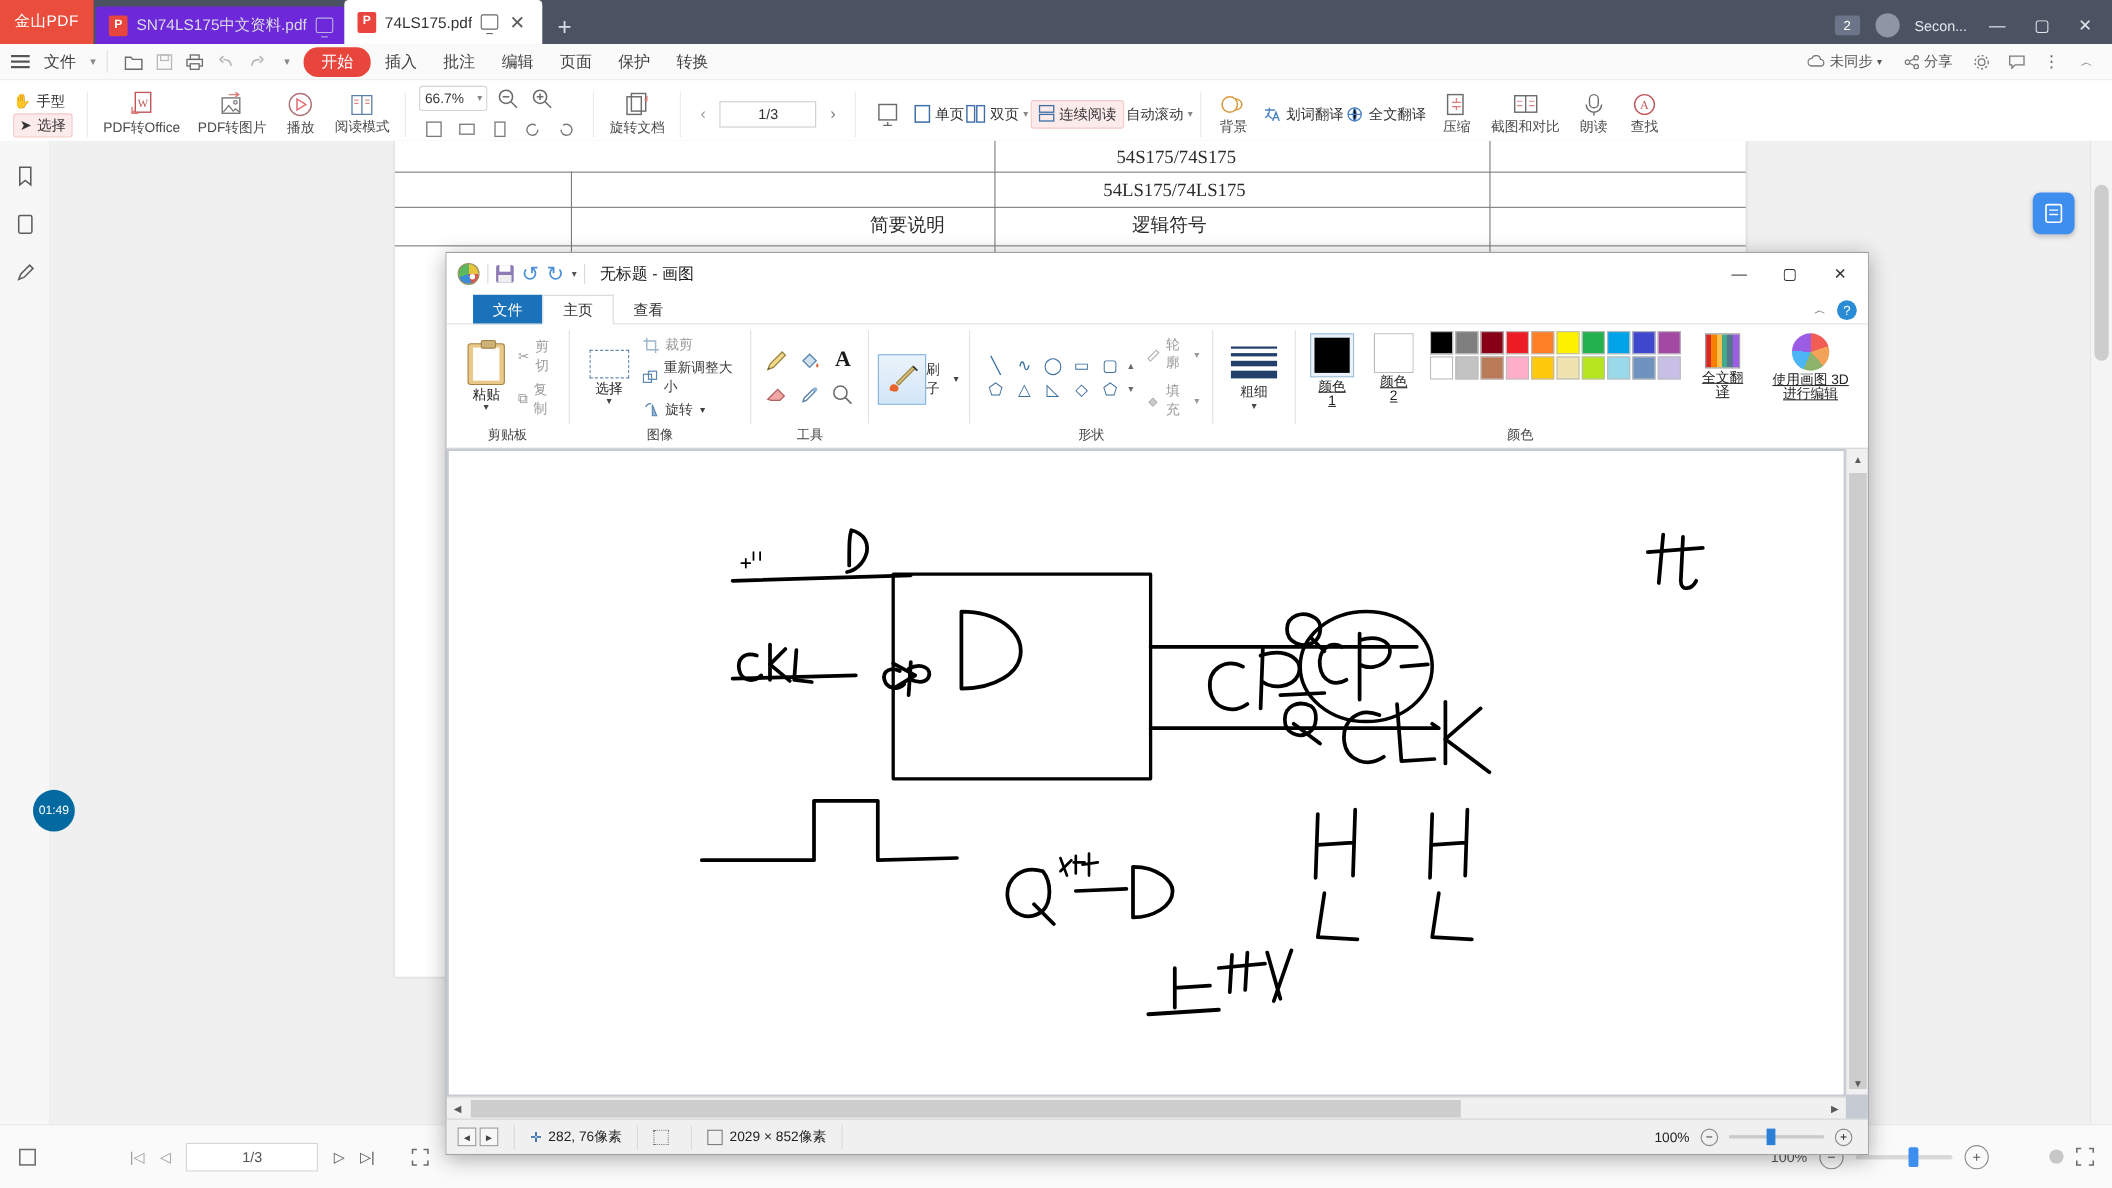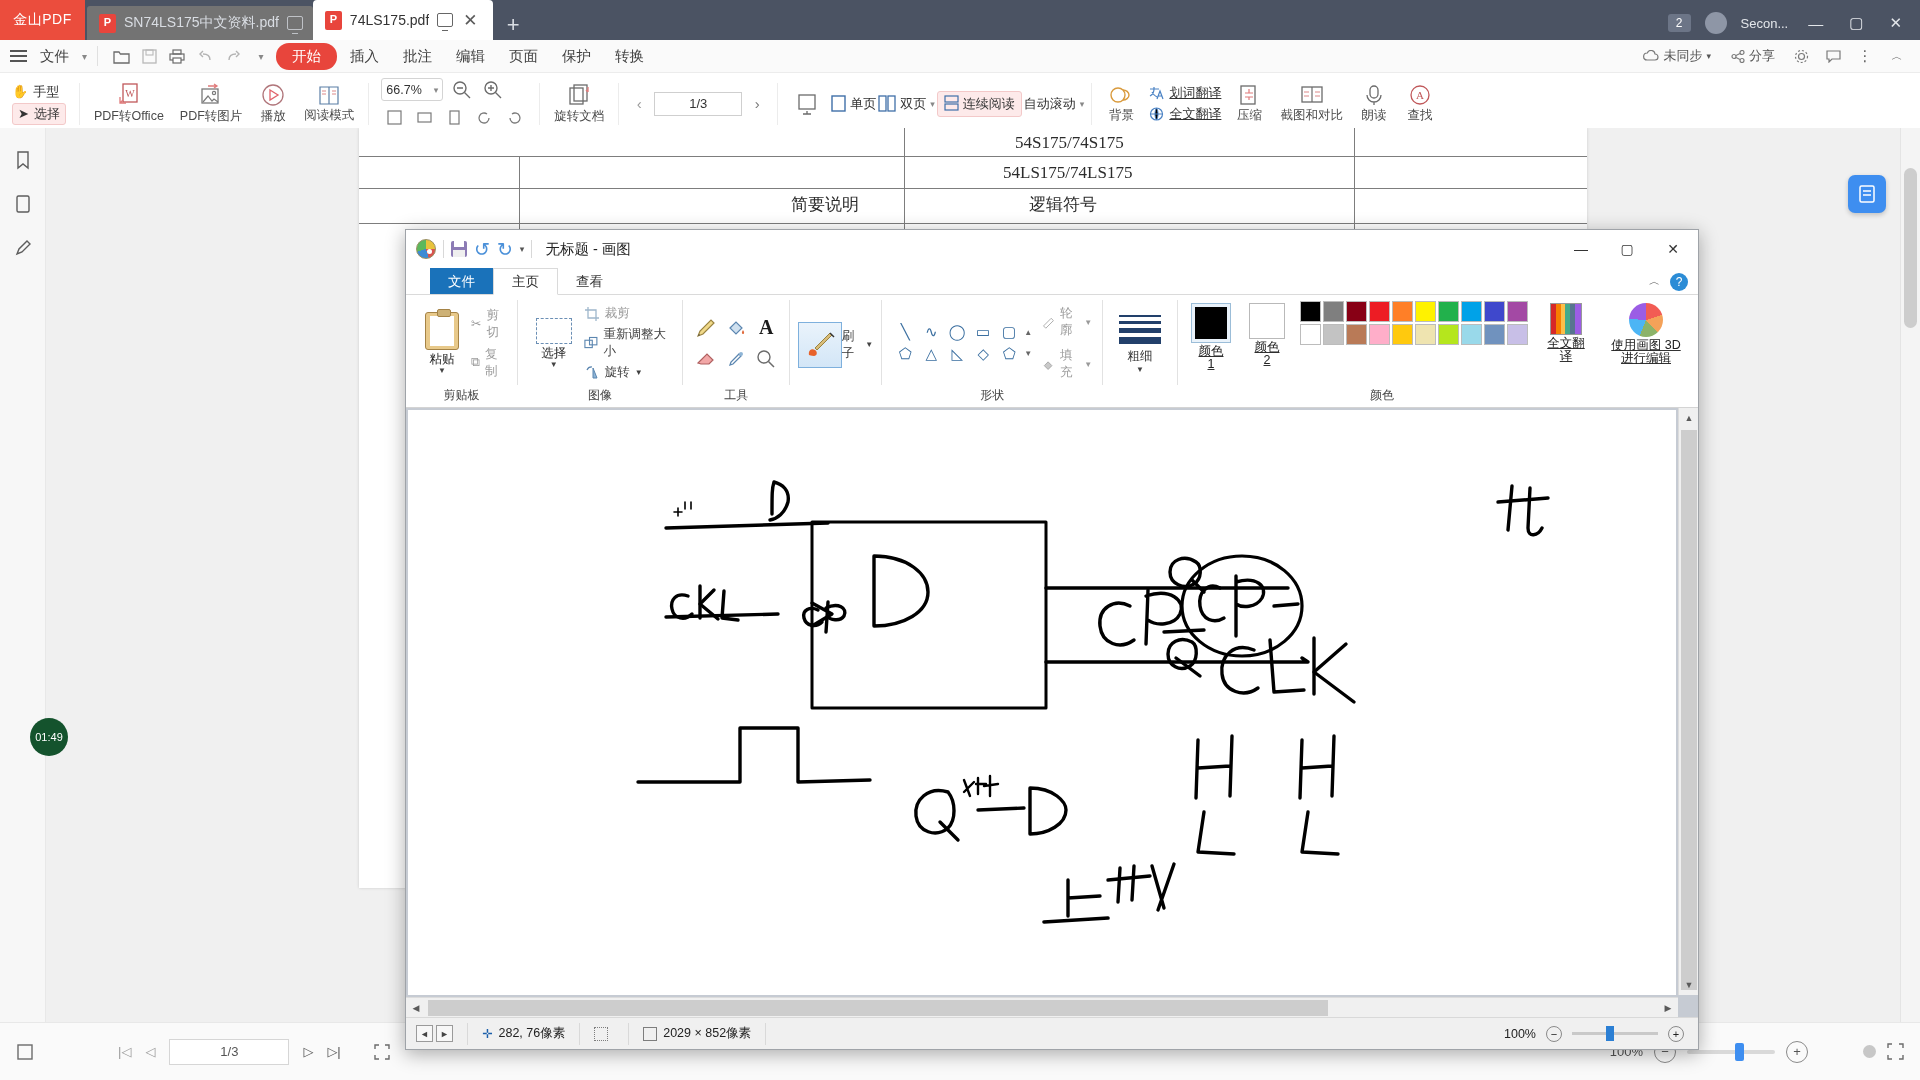--- a/index.html
+++ b/index.html
@@ -19,21 +19,21 @@
   .brandtab {
     width:85px; height:40px; background:#eb4d3d; color:#fff;
     display:flex; align-items:center; justify-content:center;
     font-size:14px; letter-spacing:.5px;
   }
   .ptab {
     height:34px; display:flex; align-items:center; gap:8px;
     padding:0 10px 0 12px; min-width:180px; position:relative;
     font-size:14px; color:#d9dde3; cursor:default;
   }
-  .ptab.inactive { background:#737373; border-top-left-radius:3px; border-top-right-radius:3px;}
+  .ptab.inactive { background:#6d28d9; border-top-left-radius:3px; border-top-right-radius:3px;}
   .ptab.active { background:#ffffff; color:#333; height:40px; border-top-left-radius:4px; border-top-right-radius:4px;}
   .pdficon { width:17px; height:19px; background:#e8453c; border-radius:2px; position:relative; flex:0 0 auto;}
   .pdficon:after{ content:"P"; position:absolute; left:0; right:0; top:2px; text-align:center; color:#fff; font-size:11px; font-weight:bold;}
   .tabtitle{ white-space:nowrap; overflow:hidden; text-overflow:ellipsis; max-width:210px;}
   .tabmini { width:16px; height:14px; border:1.4px solid currentColor; border-radius:2px; opacity:.75; flex:0 0 auto;}
   .tabmini:after{content:""; display:block; width:6px; height:3px; border-bottom:1.4px solid currentColor; margin:13px auto 0;}
   .tabclose{ font-size:17px; opacity:.8; padding:0 2px; line-height:1;}
   .newtab { color:#d9dde3; font-size:22px; padding:0 14px 4px; line-height:1; }
   .tabright{ margin-left:auto; display:flex; align-items:center; gap:14px; padding:0 12px 6px; color:#e3e6ea;}
   .badge2 { background:#6c7587; color:#fff; border-radius:3px; font-size:12px; padding:2px 8px;}
@@ -71,21 +71,21 @@
   .page { position:absolute; left:50%; transform:translateX(-50%); top:0; width:1228px; background:#fff; height:760px; box-shadow:0 0 3px rgba(0,0,0,.15);}
   .tblline{ position:absolute; background:#7d7d7d; }
   .celltxt{ position:absolute; font-family:"Liberation Serif","DejaVu Serif",serif; font-size:17px; color:#2b2b2b;}
 
   
   .rsb { position:absolute; right:0; top:128px; bottom:58px; width:20px; background:#f4f4f4; border-left:1px solid #e4e4e4;}
   .rsbthumb{ position:absolute; left:3px; width:13px; top:40px; height:160px; background:#cdcdcd; border-radius:7px;}
 
   
   .fabblue { position:absolute; right:34px; top:175px; width:38px; height:38px; border-radius:7px; background:#3e8ef0; color:#fff; display:flex; align-items:center; justify-content:center; box-shadow:0 2px 5px rgba(0,0,0,.2);}
-  .timerpill{ position:absolute; left:30px; top:718px; width:38px; height:38px; border-radius:50%; background:#14532d; color:#fff; font-size:11px; display:flex;align-items:center;justify-content:center;}
+  .timerpill{ position:absolute; left:30px; top:718px; width:38px; height:38px; border-radius:50%; background:#0369a1; color:#fff; font-size:11px; display:flex;align-items:center;justify-content:center;}
 
   
   .pdfbottom { position:absolute; left:0; right:0; bottom:0; height:58px; background:#fafafa; border-top:1px solid #e8e8e8; display:flex; align-items:center; padding:0 16px; gap:14px; color:#555;}
   .pgbox{ border:1px solid #d6d6d6; background:#fff; height:26px; width:120px; display:flex;align-items:center;justify-content:center; font-size:13px;}
   .zslider{ width:88px; height:4px; background:#d9d9d9; border-radius:2px; position:relative;}
   .zknob{ position:absolute; left:48px; top:-7px; width:9px; height:18px; background:#3e8ef0; border-radius:2px;}
   .graydot{ width:13px;height:13px;border-radius:50%;background:#c7c7c7;}
 
   
   #paint { position:absolute; left:405px; top:229px; width:1294px; height:821px; background:#f0f0f0;
@@ -430,21 +430,21 @@
 
     <div class="rb">
       <span class="gl">
         <svg width="24" height="22" viewBox="0 0 24 22">
             <circle cx="9" cy="11" r="7" fill="none" stroke="#d99a3c" stroke-width="1.4"></circle>
             <path d="M14 6c3 0 6 2 6 5s-3 5-6 5" fill="none" stroke="#d99a3c" stroke-width="1.4"></path>
           </svg>
       </span>
       <span class="lb">背景</span>
     </div>
-    <div style="display:flex;flex-direction:column;gap:3px;padding:0 4px;text-decoration:underline;">
+    <div style="display:flex;flex-direction:row;gap:3px;padding:0 4px;">
       <span style="display:flex;align-items:center;gap:5px;font-size:13px;">
         <svg width="15" height="14" viewBox="0 0 15 14">
             <path d="M1 3h9M5 1v2M5 3c0 4-2 6-4 7M3 6c1 2 3 4 5 5M8 13l3-8 3 8M9.3 10h3.4" stroke="#4a82c4" stroke-width="1.2" fill="none"></path>
           </svg>
         <span>划词翻译</span>
       </span>
       <span style="display:flex;align-items:center;gap:5px;font-size:13px;">
         <svg width="15" height="14" viewBox="0 0 15 14">
             <circle cx="7.5" cy="7" r="6" fill="none" stroke="#4a82c4" stroke-width="1.2"></circle>
             <path d="M1.5 7h12M7.5 1c2 2.5 2 9.5 0 12M7.5 1c-2 2.5-2 9.5 0 12" stroke="#4a82c4" stroke-width="1"></path>

